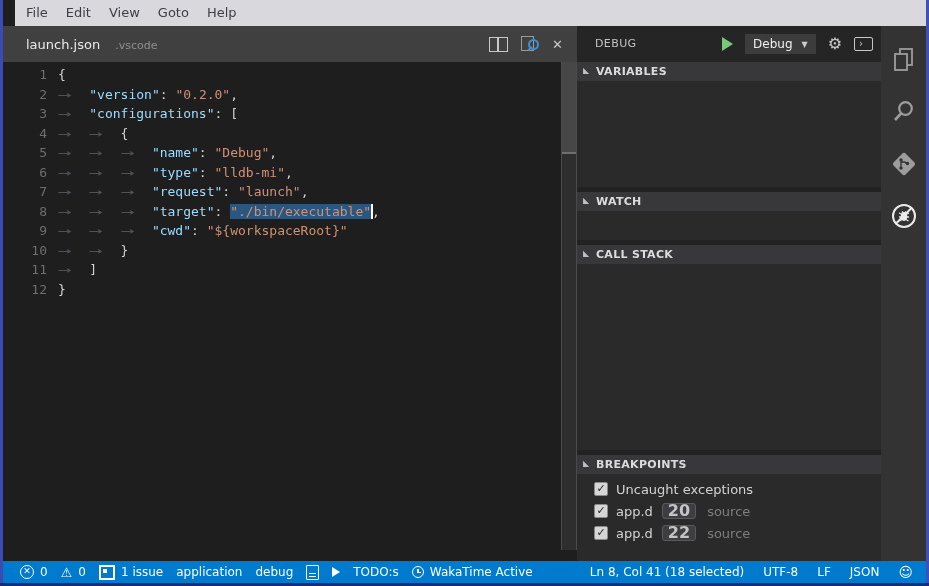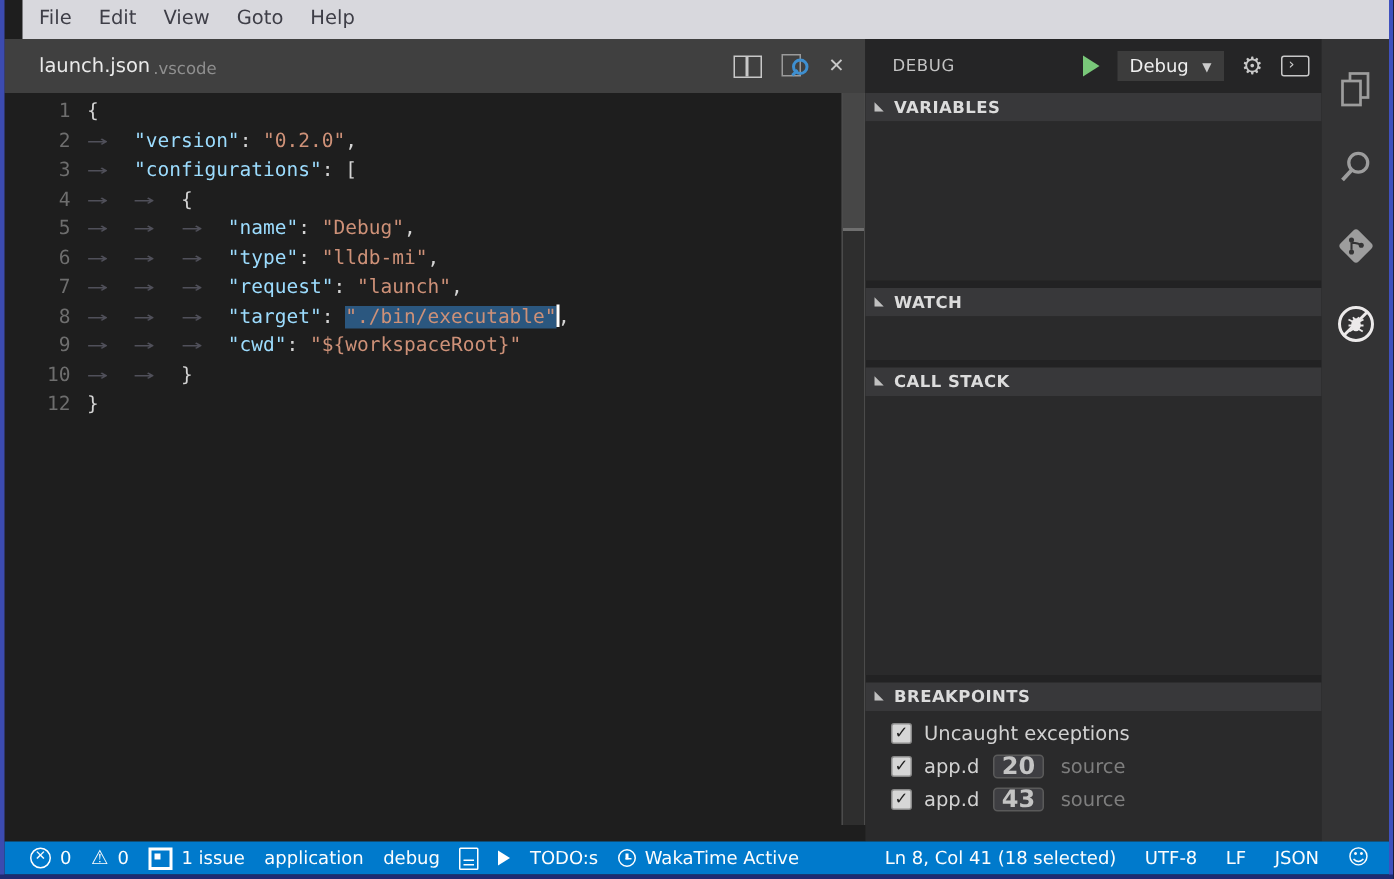--- a/index.html
+++ b/index.html
@@ -15,21 +15,21 @@
            display:flex;align-items:stretch;padding-left:2px;margin-left:12px;}
   .menu-item{padding:0 9px;line-height:26px;font-size:13px;color:#3e3e47;cursor:default;}
 
   .main{position:absolute;left:3px;top:26px;right:3px;bottom:25px;}
 
   
   .editor-group{position:absolute;left:0;top:0;width:574px;height:100%;background:#1e1e1e;}
   .tabbar{position:absolute;left:0;top:0;right:0;height:36px;background:#404040;}
   .tab{position:absolute;left:23px;top:0;height:36px;display:flex;align-items:center;}
   .tab-file{font-size:13px;color:#eaeaea;}
-  .tab-folder{font-size:11px;color:#8f8f8f;margin-left:2px;padding-top:2px;}
+  .tab-folder{font-size:11px;color:#8f8f8f;margin-left:15px;padding-top:2px;}
   .tab-actions{position:absolute;right:14px;top:0;height:36px;display:flex;align-items:center;gap:13px;}
   .ic-split{position:relative;width:17px;height:13px;border:1px solid #c8c8c8;}
   .ic-split::after{content:"";position:absolute;left:7px;top:0;bottom:0;width:2px;background:#c8c8c8;}
   .ic-preview{position:relative;width:18px;height:16px;}
   .ic-preview .pg{position:absolute;left:0;top:0;width:11px;height:13px;border:1px solid #9a9a9a;}
   .ic-preview .mg{position:absolute;right:0;bottom:2px;width:7px;height:7px;border:2px solid #3e8fd0;border-radius:50%;}
   .ic-preview .mh{position:absolute;right:8px;bottom:1px;width:2px;height:5px;background:#3e8fd0;transform:rotate(45deg);}
   .ic-close{font-size:13px;color:#c8c8c8;line-height:1;}
 
   .editor{position:absolute;left:0;top:36px;right:16px;bottom:0;
@@ -145,20 +145,21 @@
             <div class="code-line"><span class="ln">1</span><span class="seg-pun">{</span></div>
             <div class="code-line"><span class="ln">2</span><span class="seg-tab"></span><span class="seg-key">"version"</span><span class="seg-pun">: </span><span class="seg-str">"0.2.0"</span><span class="seg-pun">,</span></div>
             <div class="code-line"><span class="ln">3</span><span class="seg-tab"></span><span class="seg-key">"configurations"</span><span class="seg-pun">: [</span></div>
             <div class="code-line"><span class="ln">4</span><span class="seg-tab"></span><span class="seg-tab"></span><span class="seg-pun">{</span></div>
             <div class="code-line"><span class="ln">5</span><span class="seg-tab"></span><span class="seg-tab"></span><span class="seg-tab"></span><span class="seg-key">"name"</span><span class="seg-pun">: </span><span class="seg-str">"Debug"</span><span class="seg-pun">,</span></div>
             <div class="code-line"><span class="ln">6</span><span class="seg-tab"></span><span class="seg-tab"></span><span class="seg-tab"></span><span class="seg-key">"type"</span><span class="seg-pun">: </span><span class="seg-str">"lldb-mi"</span><span class="seg-pun">,</span></div>
             <div class="code-line"><span class="ln">7</span><span class="seg-tab"></span><span class="seg-tab"></span><span class="seg-tab"></span><span class="seg-key">"request"</span><span class="seg-pun">: </span><span class="seg-str">"launch"</span><span class="seg-pun">,</span></div>
             <div class="code-line"><span class="ln">8</span><span class="seg-tab"></span><span class="seg-tab"></span><span class="seg-tab"></span><span class="seg-key">"target"</span><span class="seg-pun">: </span><span class="seg-sel">"./bin/executable"</span><span class="seg-cur"></span><span class="seg-pun">,</span></div>
             <div class="code-line"><span class="ln">9</span><span class="seg-tab"></span><span class="seg-tab"></span><span class="seg-tab"></span><span class="seg-key">"cwd"</span><span class="seg-pun">: </span><span class="seg-str">"${workspaceRoot}"</span></div>
             <div class="code-line"><span class="ln">10</span><span class="seg-tab"></span><span class="seg-tab"></span><span class="seg-pun">}</span></div>
+            <div class="code-line"><span class="ln">11</span><span class="seg-tab"></span><span class="seg-pun">]</span></div>
             <div class="code-line"><span class="ln">12</span><span class="seg-pun">}</span></div>
           </div>
       </div>
       <div class="scrollbar">
         <div class="scroll-thumb"></div>
       </div>
     </div>
 
     <div class="sidebar">
       <div class="sidebar-title">
@@ -203,21 +204,21 @@
           </div>
           <div class="bp-row">
             <span class="checkbox">✓</span>
             <span>app.d</span>
             <span class="bp-badge">20</span>
             <span class="bp-detail">source</span>
           </div>
           <div class="bp-row">
             <span class="checkbox">✓</span>
             <span>app.d</span>
-            <span class="bp-badge">43</span>
+            <span class="bp-badge">22</span>
             <span class="bp-detail">source</span>
           </div>
         </div>
     </div>
 
     <div class="activitybar">
       <div class="act-item" style="top:14px;">
         <svg width="26" height="26" viewBox="0 0 26 26">
           <rect x="9" y="2" width="12" height="16" fill="#333334" stroke="#9d9d9d" stroke-width="1.8"></rect>
           <rect x="4" y="7" width="12" height="16" fill="#333334" stroke="#9d9d9d" stroke-width="1.8"></rect>

